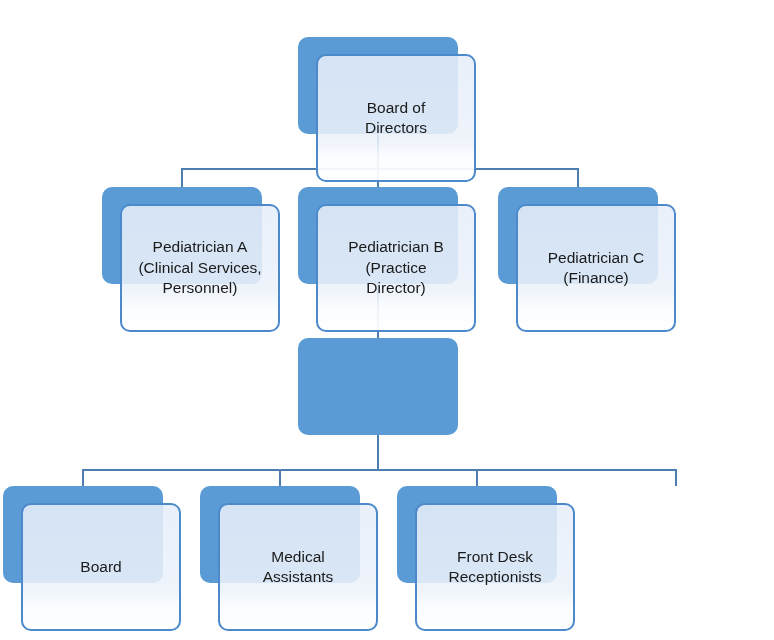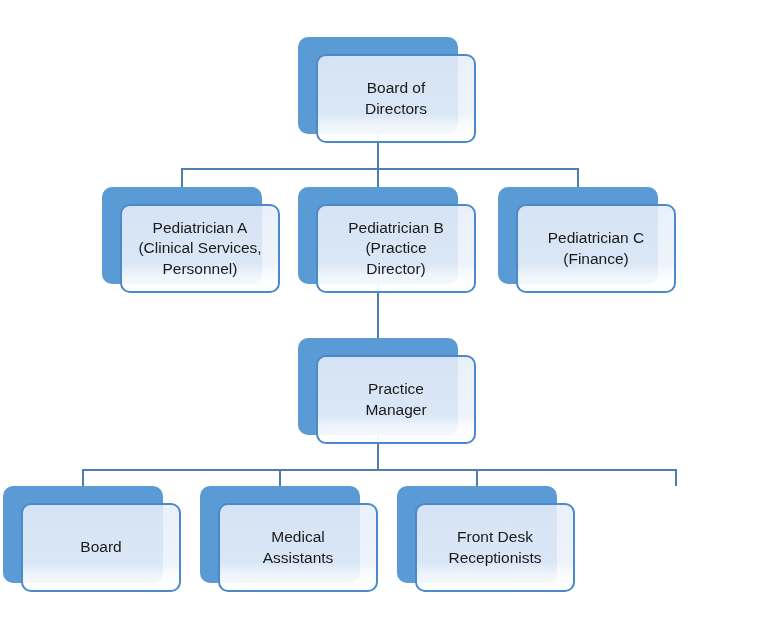--- a/index.html
+++ b/index.html
@@ -15,21 +15,21 @@
   .conn.v{width:2px;}
   .conn.h{height:2px;}
   
   .node{position:absolute;width:178px;height:117px;}
   .back{
     position:absolute;left:0;top:0;width:160px;height:97px;
     background:var(--back-panel,#5b9bd5);
     border-radius:10px;
   }
   .front{
-    position:absolute;left:18px;top:17px;width:160px;height:89px;
+    position:absolute;left:18px;top:17px;width:160px;height:128px;
     box-sizing:border-box;
     border:2px solid var(--box-border,#4c89cb);
     border-radius:10px;
     background:linear-gradient(to bottom,
       rgba(231,238,249,0.87) 0%,
       rgba(236,242,250,0.87) 68%,
       rgba(250,252,255,0.93) 82%,
       rgba(255,255,255,0.95) 100%);
     display:flex;align-items:center;justify-content:center;
     text-align:center;
@@ -87,24 +87,20 @@
   <div class="node" style="left:498px;top:187px;">
     <div class="back"></div>
     <div class="front">
       <span class="lbl">Pediatrician C
 (Finance)</span>
     </div>
   </div>
 
   <div class="node" style="left:298px;top:338px;">
     <div class="back"></div>
-    <div class="front">
-      <span class="lbl">Practice
-Manager</span>
-    </div>
   </div>
 
   <div class="node" style="left:3px;top:486px;">
     <div class="back"></div>
     <div class="front">
       <span class="lbl">Board</span>
     </div>
   </div>
 
   <div class="node" style="left:397px;top:486px;">

